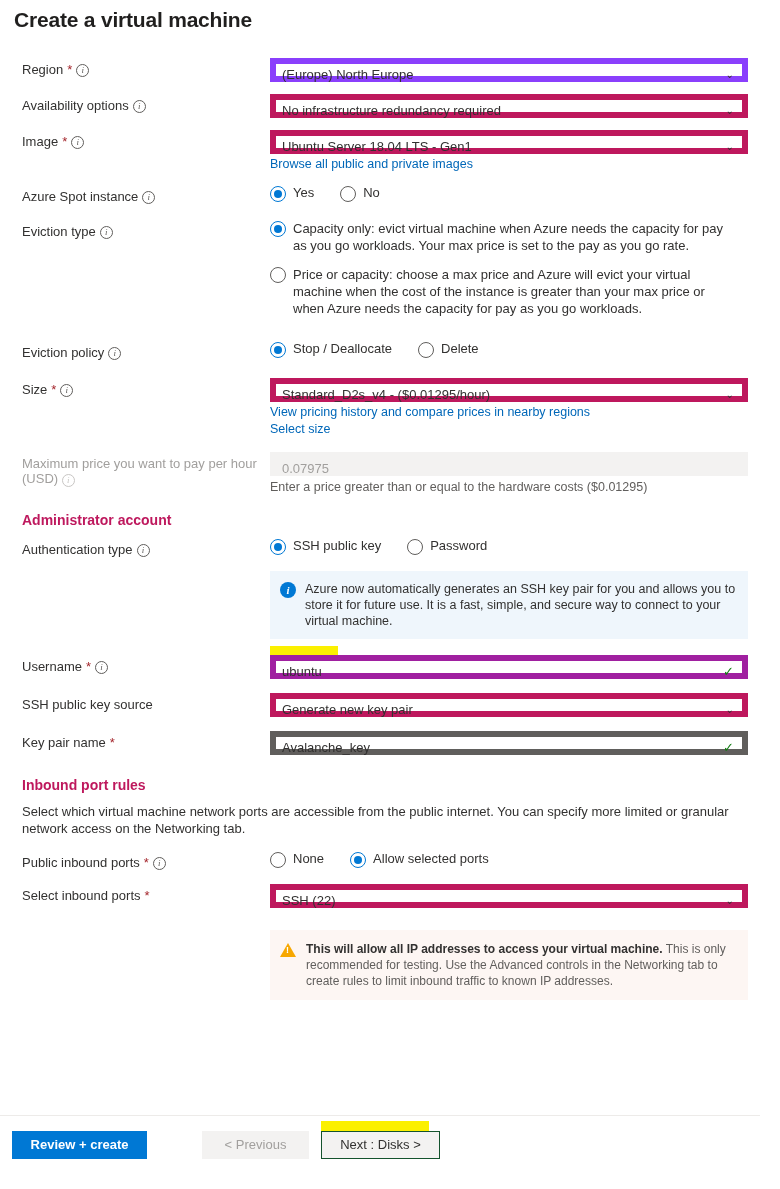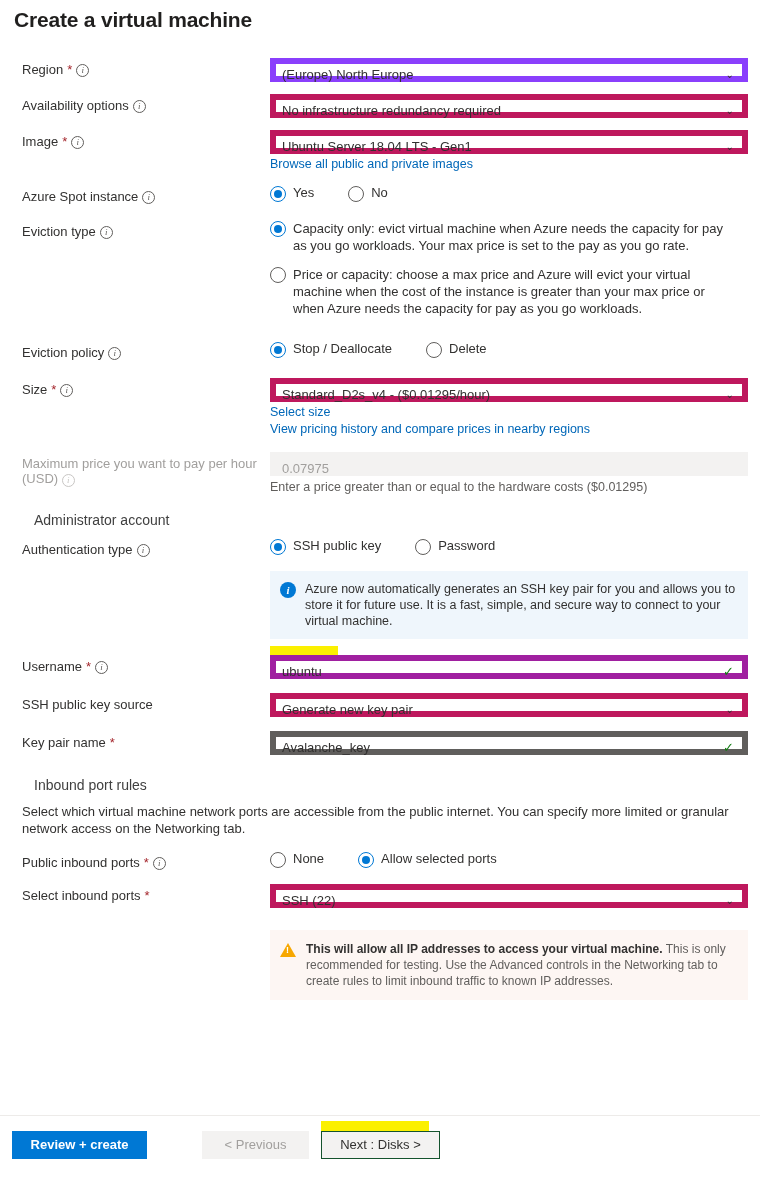--- a/index.html
+++ b/index.html
@@ -110,21 +110,21 @@
     border-color: #a020a0 !important;
   }
   .helper-link {
     color: #0067b8;
     font-size: 12.5px;
     text-decoration: none;
     display: block;
     margin-top: 3px;
     cursor: pointer;
   }
-  .radio-group { display: flex; align-items: center; gap: 16px; }
+  .radio-group { display: flex; align-items: center; gap: 8px; }
   .radio-item {
     display: flex;
     align-items: flex-start;
     margin-right: 18px;
     font-size: 13px;
     color: #323130;
   }
   .radio {
     width: 16px; height: 16px;
     border-radius: 50%;
@@ -148,23 +148,23 @@
   }
   .radio-stack .radio-item {
     margin-bottom: 12px;
     max-width: 478px;
     align-items: flex-start;
   }
   .radio-label { line-height: 16px; }
   .radio-label.multiline { line-height: 17px; }
   .section-head {
     font-size: 14px;
-    font-weight: normal;
-    color: #404040;
-    margin: 18px 0 10px 12px;
+    font-weight: bold;
+    color: #be185d;
+    margin: 18px 0 10px 0;
   }
   .section-desc {
     font-size: 13px;
     color: #323130;
     line-height: 17px;
     margin-bottom: 14px;
     max-width: 726px;
   }
   .info-banner {
     width: 478px;
@@ -390,22 +390,22 @@
       <div class="label-col">
         <span class="label-text">Size</span>
         <span class="req">*</span>
         <span class="info-icon">i</span>
       </div>
       <div class="field-col">
         <div class="select">
           <span>Standard_D2s_v4 - ($0.01295/hour)</span>
           <span class="chev">⌄</span>
         </div>
+        <a class="helper-link">View pricing history and compare prices in nearby regions</a>
         <a class="helper-link">Select size</a>
-        <a class="helper-link">View pricing history and compare prices in nearby regions</a>
       </div>
     </div>
 
     <div class="row" style="margin-top:16px;">
       <div class="label-col dim">
         <span class="label-text">Maximum price you want to pay per hour</span>
         <span class="price-label-sub">
           <span>(USD)</span>
           <span class="info-icon dim">i</span>
         </span>

